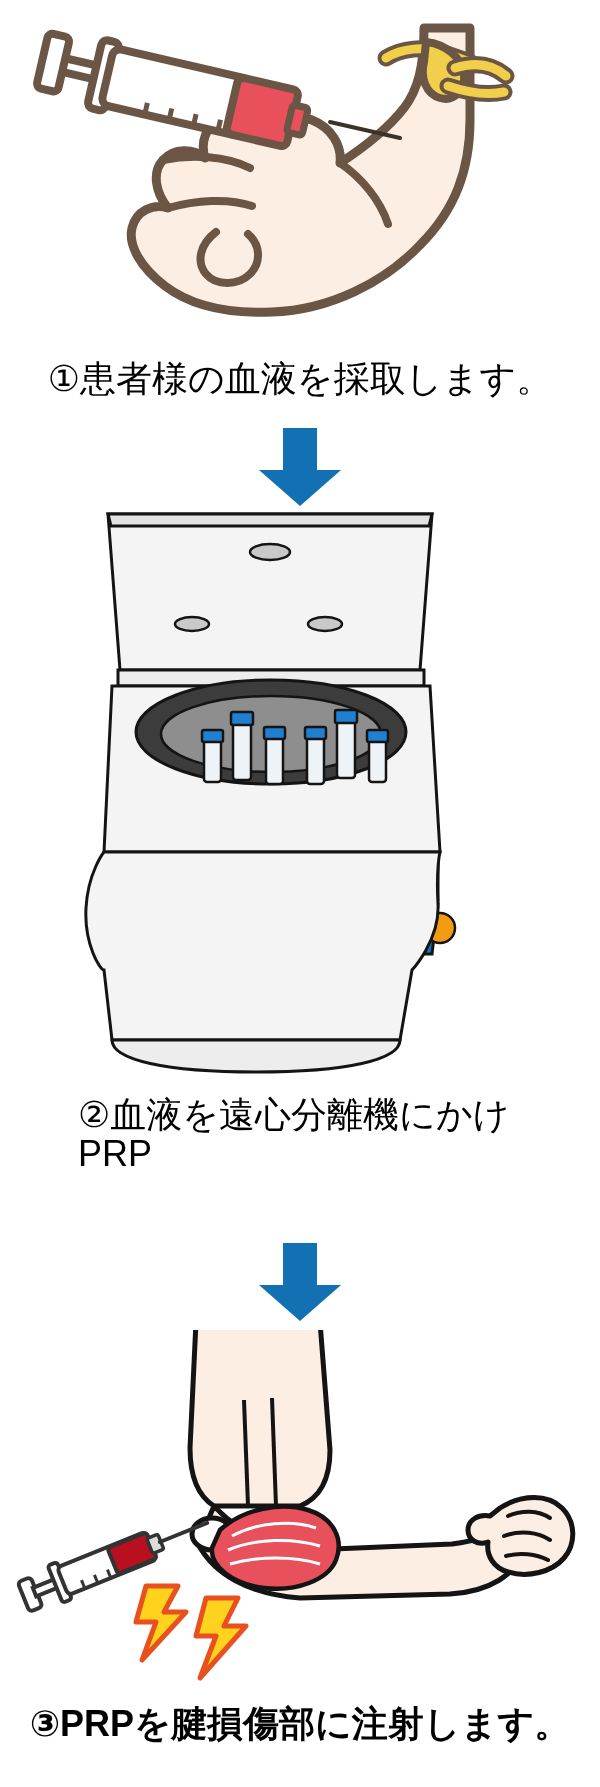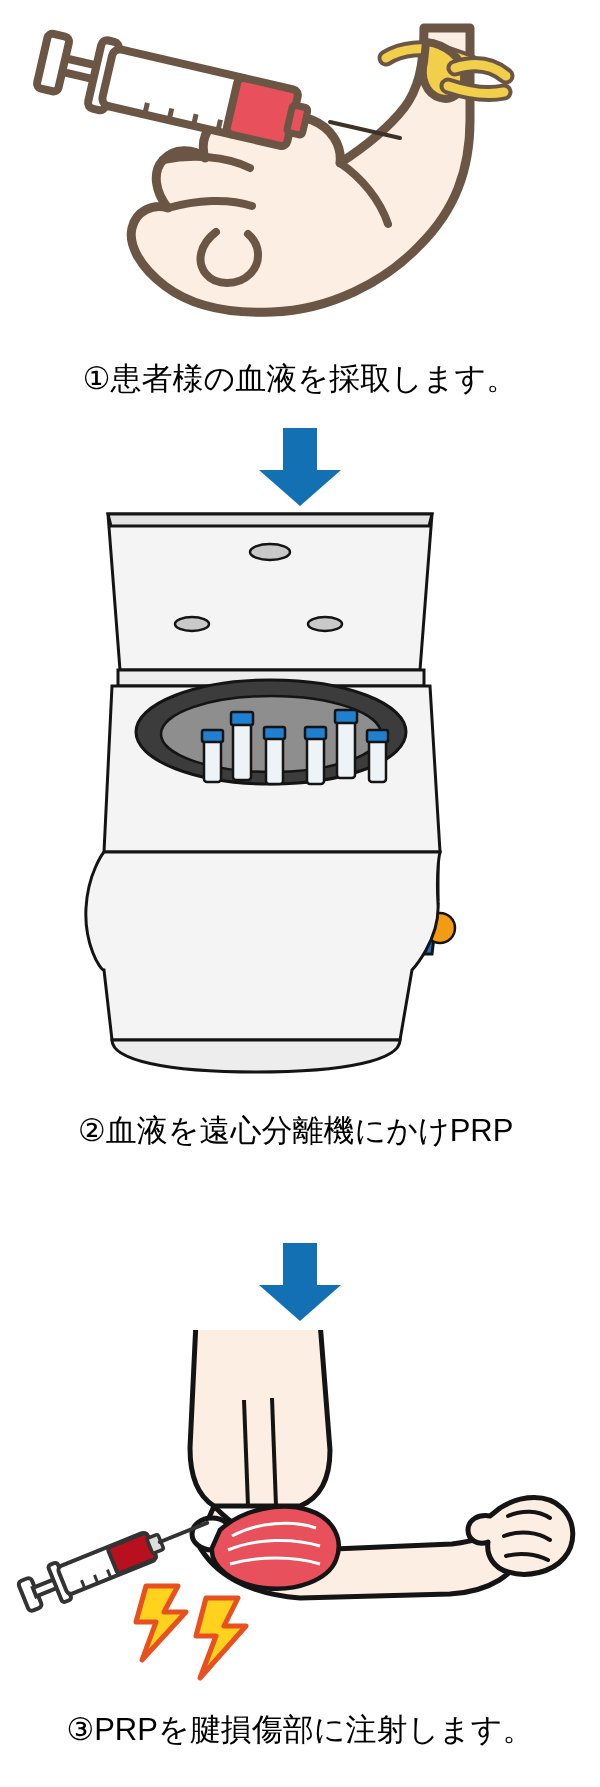--- a/index.html
+++ b/index.html
@@ -8,21 +8,21 @@
     font-family:"Liberation Sans","DejaVu Sans",sans-serif;
     overflow:hidden;position:relative;
   }
   .page{position:relative;width:600px;height:1787px;background:#fff;}
 
   .step{position:absolute;left:0;width:600px;}
 
   .illus{position:relative;width:600px;}
 
   .caption{
-    font-size:31px;line-height:39px;color:#000;
+    font-size:36px;line-height:39px;color:#000;
     font-weight:400;letter-spacing:0px;
     text-align:left;
   }
   .caption.center{text-align:center;}
 
   .arrow-wrap{position:absolute;left:0;width:600px;text-align:center;}
   svg{display:block;}
 </style>
 </head>
 <body>
@@ -158,21 +158,21 @@
           <rect x="316" y="410" width="62" height="32" fill="#ffffff" stroke="#141414" stroke-width="2.5"></rect>
           <circle cx="398" cy="428" r="15" fill="#3fc6ef" stroke="#141414" stroke-width="2.5"></circle>
           <circle cx="440" cy="428" r="15" fill="#f39b12" stroke="#141414" stroke-width="2.5"></circle>
         </g>
 
         <path d="M104 352 C104 352 88 372 86 408 C84 444 100 470 104 470 L112 540 L400 540 L412 470 C412 470 440 440 438 404 C436 368 440 352 440 352 Z" fill="#f4f4f4" stroke="#141414" stroke-width="3"></path>
         <path d="M112 540 L400 540 C400 560 346 572 256 572 C166 572 112 560 112 540 Z" fill="#ededed" stroke="#141414" stroke-width="3"></path>
       </svg>
     </div>
 
-    <div class="caption" style="margin-top:16px;padding-left:78px;padding-right:30px;">
+    <div class="caption" style="margin-top:0;padding-left:78px;padding-right:30px;">
       <div>②血液を遠心分離機にかけPRP</div>
     </div>
   </div>
 
   <div class="arrow-wrap" style="top:1243px;">
     <svg width="110" height="78" viewBox="0 0 110 78" style="margin:0 auto;">
       <polygon points="38,0 72,0 72,42 96,42 55,78 14,42 38,42" fill="#1270b3"></polygon>
     </svg>
   </div>
 
@@ -218,18 +218,18 @@
 
         <g>
           <polygon points="146,256 178,256 164,282 186,282 142,330 156,292 136,292" fill="#ffd21e" stroke="#e8501f" stroke-width="5" stroke-linejoin="round"></polygon>
         </g>
         <g>
           <polygon points="206,268 238,268 224,296 246,296 200,348 216,306 196,306" fill="#ffd21e" stroke="#e8501f" stroke-width="5" stroke-linejoin="round"></polygon>
         </g>
       </svg>
     </div>
 
-    <div class="caption center" style="margin-top:10px;">
+    <div class="caption center" style="margin-top:4px;font-weight:bold;">
       <span>③PRPを腱損傷部に注射します。</span>
     </div>
   </div>
 
 </div>
 
 </body></html>

